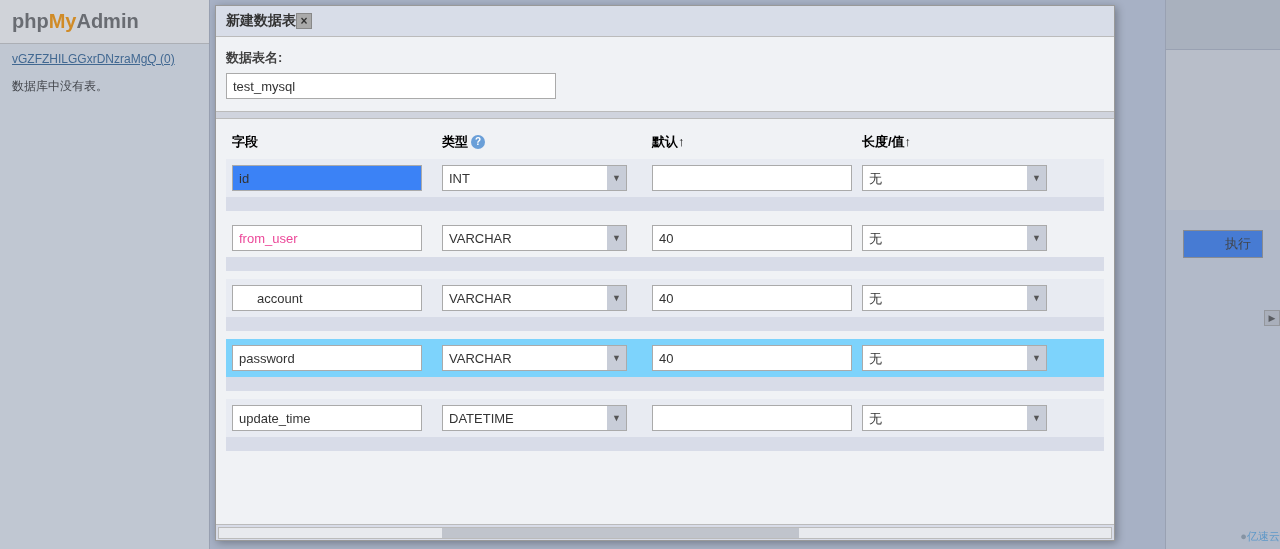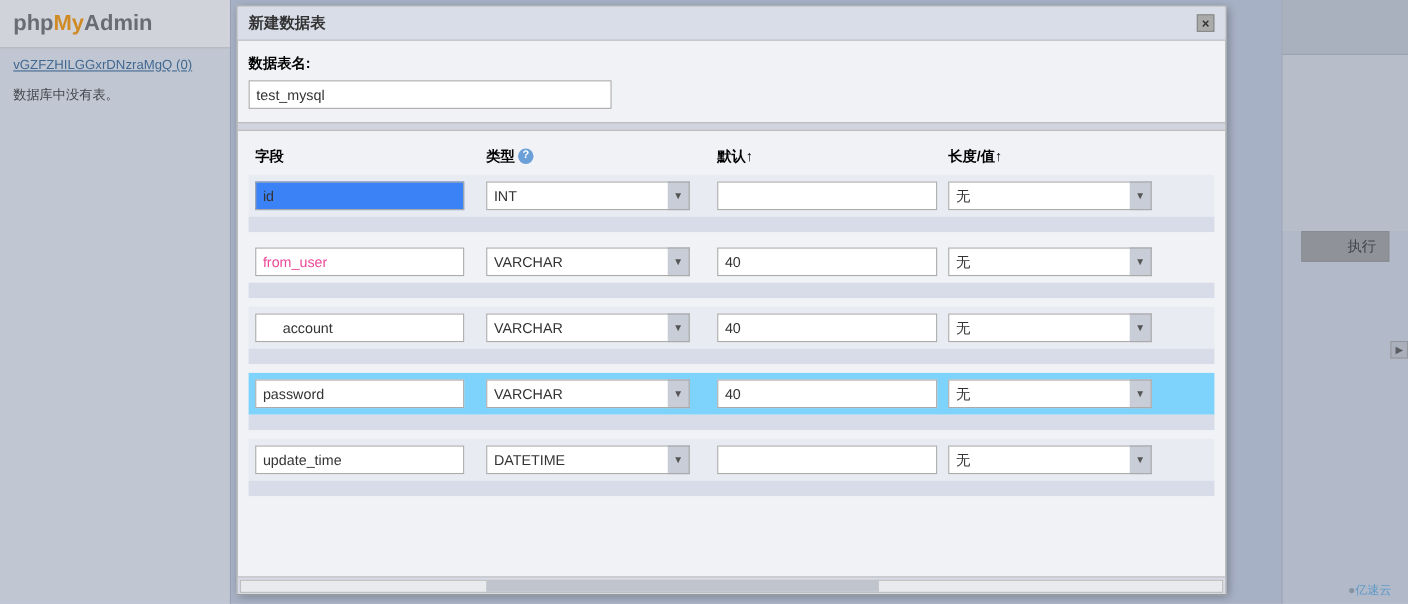--- a/index.html
+++ b/index.html
@@ -75,21 +75,21 @@
       box-shadow: 2px 2px 8px rgba(0,0,0,0.3);
       display: flex;
       flex-direction: column;
     }
 
     .modal-header {
       background: #d8dde8;
       padding: 6px 10px;
       display: flex;
       align-items: center;
-      justify-content: space-between;
+      justify-content: flex-start;
       border-bottom: 1px solid #bbb;
       flex-shrink: 0;
     }
     .modal-title {
       font-size: 14px;
       font-weight: bold;
       color: #333;
     }
     .modal-close-btn {
       width: 16px;
@@ -130,21 +130,21 @@
     }
     .modal-scroll-area::-webkit-scrollbar-thumb {
       background: #bbb;
       border: 1px solid #999;
     }
 
     
     .form-section-label {
       font-size: 13px;
       font-weight: bold;
-      color: #000000;
+      color: #404040;
       margin-bottom: 6px;
     }
     .table-name-input {
       width: 330px;
       height: 26px;
       border: 1px solid #aaa;
       background: #fff;
       padding: 2px 6px;
       font-size: 13px;
       color: #333;
@@ -202,23 +202,24 @@
       height: 50px;
       background: #c8cfd8;
       border-bottom: 1px solid #b0b8c8;
     }
     .right-mid-box {
       width: 100%;
       height: 160px;
       background: #dde1e8;
     }
     .execute-btn {
+      margin-top: 20px;
       width: 80px;
       height: 28px;
-      background: #a3a3a3;
+      background: #3b82f6;
       border: 1px solid #999;
       cursor: pointer;
       font-size: 13px;
       color: #333;
       display: flex;
       align-items: center;
       justify-content: center;
       padding-left: 30px;
     }
     .right-scroll-indicator {
@@ -232,21 +233,21 @@
       display: flex;
       align-items: center;
       justify-content: center;
       font-size: 9px;
       color: #555;
     }
 
     
     .watermark {
       position: absolute;
-      right: 15px;
+      right: 0;
       bottom: 5px;
       font-size: 11px;
       color: #7a8a9a;
       opacity: 0.8;
     }
     .watermark span {
       color: #4a90c8;
     }
 
     

